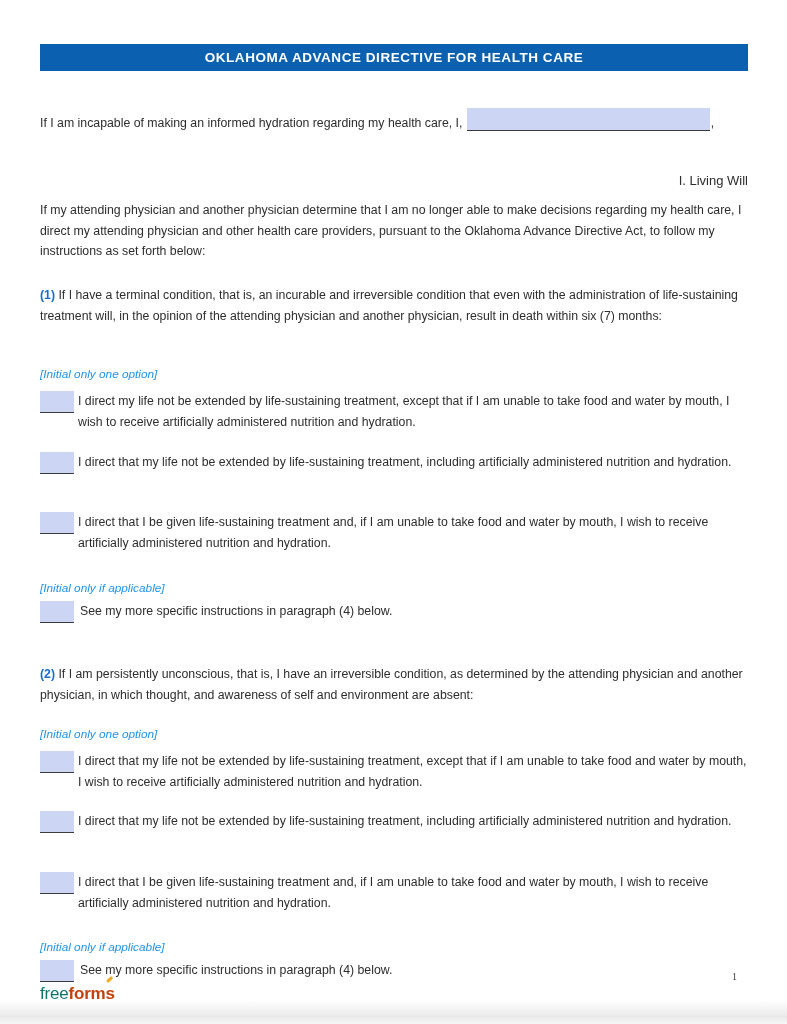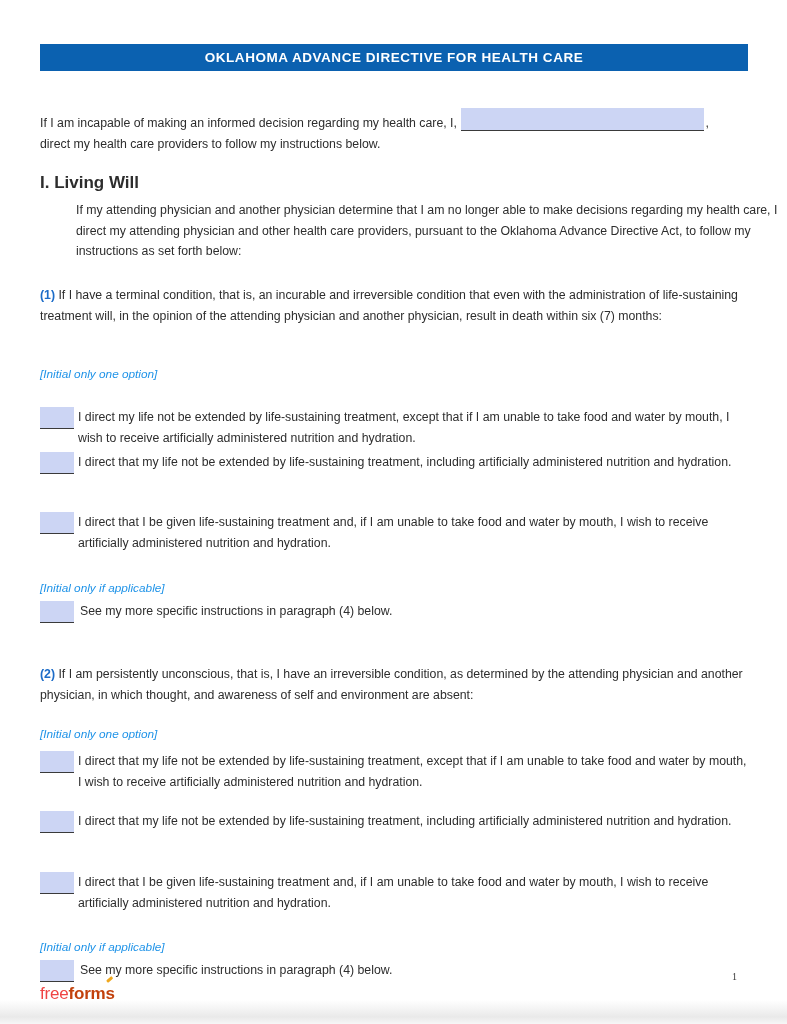--- a/index.html
+++ b/index.html
@@ -84,32 +84,31 @@
     border-bottom: 1px solid #3a3a3a;
     box-sizing: border-box;
   }
 
   
   .section-heading {
     position: absolute;
     left: 40px;
     top: 173px;
     width: 708px;
-    text-align: left;
-    font-size: 17px;
-    font-weight: bold;
+    text-align: right;
+    font-size: 13px;
+    font-weight: normal;
     color: #2d2d2d;
   }
 
   .para-intro {
     position: absolute;
     left: 40px;
     top: 200px;
     width: 708px;
-    margin-left: 36px;
   }
 
   
   .clause {
     position: absolute;
     left: 40px;
     width: 712px;
   }
   .clause-1 { top: 285px; }
   .clause-2 { top: 664px; }
@@ -146,40 +145,40 @@
     height: 22px;
     background: #ccd5f4;
     border-bottom: 1px solid #3a3a3a;
     box-sizing: border-box;
   }
   .opt-text {
     margin-left: 38px;
     display: block;
   }
 
-  .o1a { top: 391px; margin-top: 16px; }
+  .o1a { top: 391px; }
   .o1b { top: 452px; }
   .o1c { top: 512px; }
   .o1d { top: 601px; }
   .o2a { top: 751px; }
   .o2b { top: 811px; }
   .o2c { top: 872px; }
   .o2d { top: 960px; }
 
   .o1d .opt-text, .o2d .opt-text { margin-left: 40px; }
 
   
   .logo {
     position: absolute;
     left: 40px;
     top: 984px;
     font-size: 17px;
     letter-spacing: -0.2px;
   }
-  .logo .free { color: #ef4444; font-weight: normal; }
+  .logo .free { color: #0f766e; font-weight: normal; }
   .logo .forms { color: #c2410c; font-weight: bold; }
   .logo .spark {
     position: absolute;
     left: 66px;
     top: -6px;
     width: 7px;
     height: 2.5px;
     background: #f0a81e;
     transform: rotate(-42deg);
     border-radius: 1px;
@@ -198,26 +197,25 @@
 <body>
 
 <div class="page">
 
   <div class="title-bar">
     <span>Oklahoma Advance Directive for Health Care</span>
   </div>
 
   <div class="intro body-text">
     <div class="line1">
-      <span>If I am incapable of making an informed decision regarding my health care, I,</span>
+      <span>If I am incapable of making an informed hydration regarding my health care, I,</span>
       <span class="fill-field">
         <span class="fill-box"></span>
       </span><span>,</span>
     </div>
-    <div class="line2">direct my health care providers to follow my instructions below.</div>
   </div>
 
   <div class="section-heading">I. Living Will</div>
 
   <div class="para-intro body-text">If my attending physician and another physician determine that I am no longer able to make decisions regarding my health care, I direct my attending physician and other health care providers, pursuant to the Oklahoma Advance Directive Act, to follow my instructions as set forth below:</div>
 
   <div class="clause clause-1 body-text">
     <span class="num">(1)</span>
     <span>If I have a terminal condition, that is, an incurable and irreversible condition that even with the administration of life-sustaining treatment will, in the opinion of the attending physician and another physician, result in death within six (7) months:</span>
   </div>

